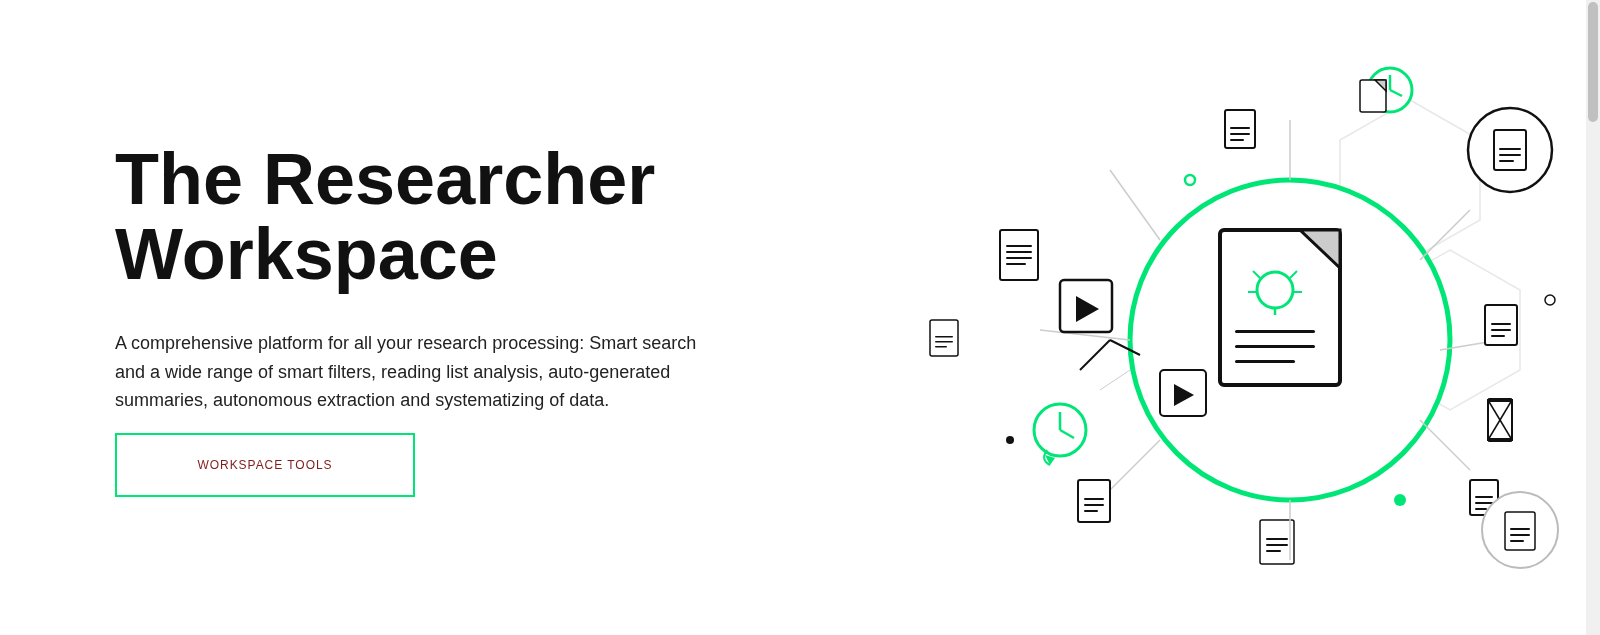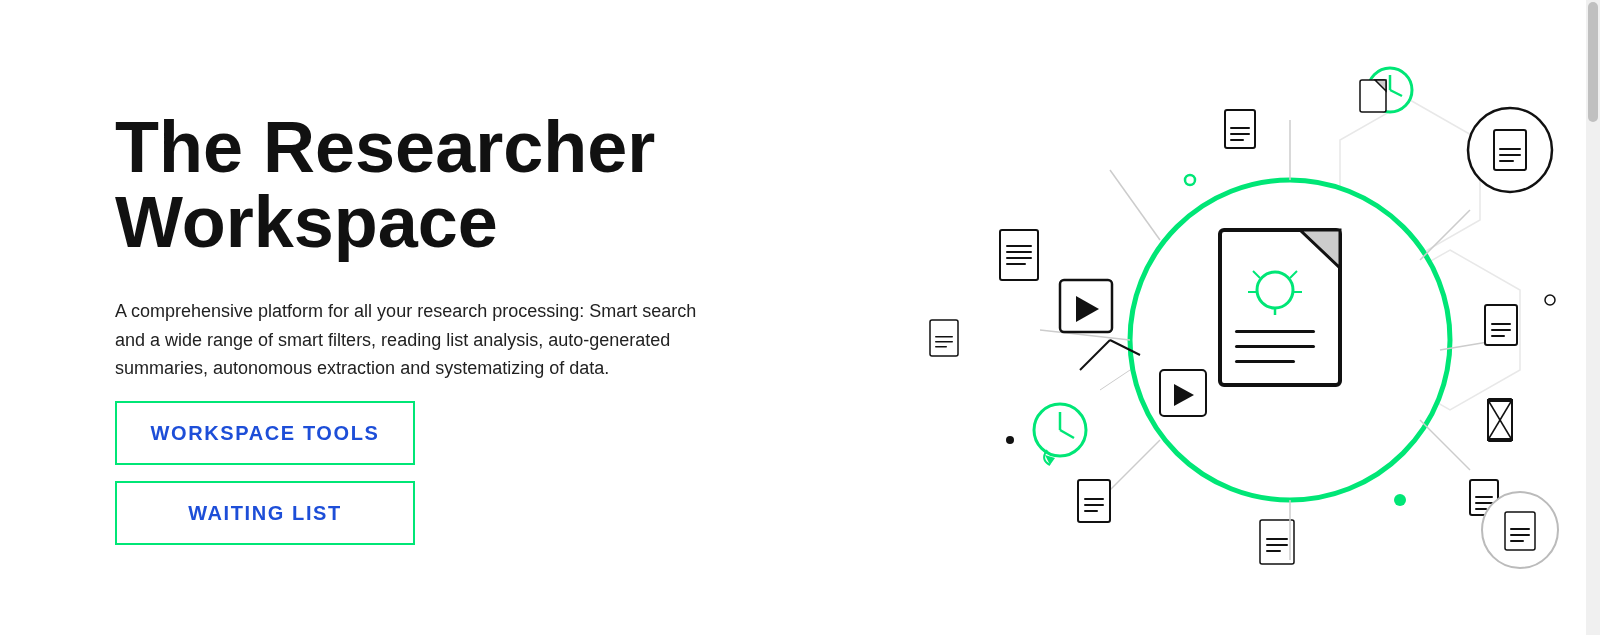--- a/index.html
+++ b/index.html
@@ -61,28 +61,28 @@
       display: grid;
       grid-template-columns: 300px 240px;
       grid-template-rows: auto auto;
       gap: 16px;
     }
 
     .btn {
       height: 64px;
       border: 2.5px solid #00e676;
       background: #fff;
-      font-size: 20px;
-      font-weight: 700;
+      font-size: 12px;
+      font-weight: 400;
       letter-spacing: 0.08em;
       cursor: pointer;
       display: flex;
       align-items: center;
       justify-content: center;
-      color: #1d4ed8;
+      color: #7f1d1d;
     }
 
     .btn-workspace {
       grid-column: 1;
       grid-row: 1;
     }
 
     .btn-customer {
       grid-column: 2;
       grid-row: 1;
@@ -114,21 +114,20 @@
 <div class="scrollbar">
   <div class="scrollbar-thumb"></div>
 </div>
 
 <section class="hero">
   <div class="hero-left">
     <h1 class="hero-title">The Researcher Workspace</h1>
     <p class="hero-description">A comprehensive platform for all your research processing: Smart search and a wide range of smart filters, reading list analysis, auto-generated summaries, autonomous extraction and systematizing of data.</p>
     <div class="buttons-grid">
       <button class="btn btn-workspace">WORKSPACE TOOLS</button>
-      <button class="btn btn-waiting">WAITING LIST</button>
     </div>
   </div>
 
   <div class="hero-illustration">
     <svg class="illustration-svg" viewBox="0 0 850 635" xmlns="http://www.w3.org/2000/svg">
 
       <polygon points="680,100 750,140 750,220 680,260 610,220 610,140" fill="none" stroke="#e8e8e8" stroke-width="1.5"></polygon>
       <polygon points="580,200 650,240 650,320 580,360 510,320 510,240" fill="none" stroke="#e8e8e8" stroke-width="1.5"></polygon>
       <polygon points="720,250 790,290 790,370 720,410 650,370 650,290" fill="none" stroke="#e8e8e8" stroke-width="1.5"></polygon>
 

